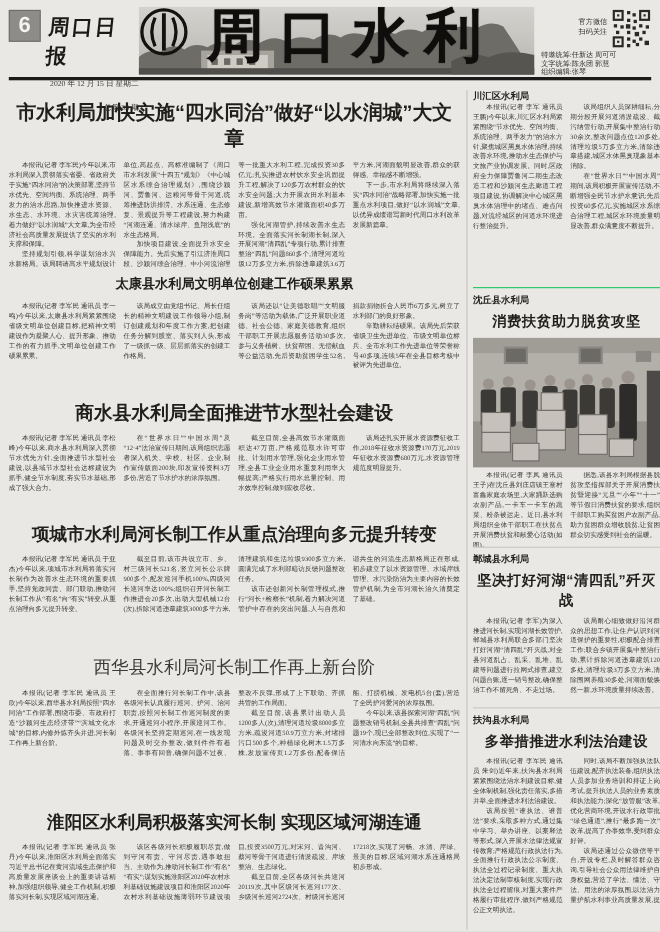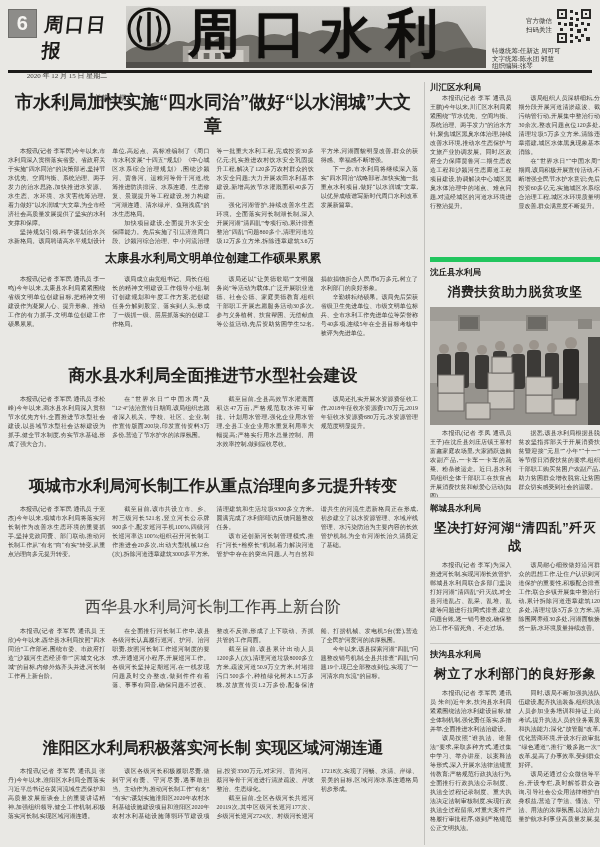--- a/index.html
+++ b/index.html
@@ -10,21 +10,21 @@
   }
   
   .hdr{display:flex;height:62px;}
   .hdr-left{width:118px;flex:none;}
   .hdr-left-top{display:flex;align-items:flex-start;gap:6px;}
   .pgnum{width:27px;height:27px;background:#8d8c89;border:1px solid #6f6e6b;color:#f4f3f0;
     font-family:"Liberation Sans",sans-serif;font-weight:bold;font-size:20px;
     display:flex;align-items:center;justify-content:center;margin-top:3px;}
   .paper-name{font-weight:900;font-size:19px;color:#1b1a18;letter-spacing:2px;margin-top:6px;
     font-family:"DejaVu Serif",serif;transform:skewX(-6deg);}
-  .date-line{font-size:7px;color:#3a3936;margin-top:7px;text-align:center;}
+  .date-line{font-size:7px;color:#3a3936;margin-top:7px;text-align:right;}
   .issue-line{font-size:7px;color:#3a3936;margin-top:12px;text-align:right;}
   .masthead{flex:1;position:relative;height:62px;overflow:hidden;margin-right:6px;}
   .masthead svg{position:absolute;inset:0;}
   .masthead-title{
     position:absolute;left:62px;top:-4px;font-size:52px;line-height:62px;font-weight:900;
     letter-spacing:14px;color:#0f0e0c;font-family:Liberation Sans, sans-serif;
     white-space:nowrap;text-shadow:0 0 1px #0f0e0c;}
   .logo{position:absolute;left:12px;top:8px;}
   .hdr-right{width:100px;flex:none;font-size:6.5px;color:#2f2e2b;}
   .hdr-right-top{display:flex;justify-content:flex-end;gap:4px;}
@@ -53,21 +53,21 @@
   .a3 .body{height:78px;}
   .a4{height:120px;} .a4 h2{font-size:16px;font-weight:600;padding:6px 0 8px;}
   .a4 .body{height:88px;}
   .a5{height:144px;} .a5 h2{font-size:16px;font-weight:400;color:#3c3b38;font-family:"Liberation Serif",serif;padding:7px 0 9px;}
   .a5 .body{height:110px;}
   .a6{height:108px;} .a6 h2{font-size:16px;font-weight:bold;padding:4px 0 8px;}
   .a6 .body{height:78px;}
   
   .kicker{font-size:8.5px;font-weight:bold;color:#201f1d;font-family:"Liberation Sans",sans-serif;margin:0;}
   .rcol h2{font-size:13px;letter-spacing:.5px;}
-  .r1{height:180px;border-bottom:5px solid #22c55e;} .r1 h2{padding:5px 0 7px;}
+  .r1{height:180px;border-bottom:1px solid #22c55e;} .r1 h2{padding:5px 0 7px;}
   .r1 .body{height:132px;}
   .r2{height:236px;border-bottom:1px solid #c8c7c3;padding-top:5px;} .r2 h2{font-weight:600;padding:4px 0 6px;}
   .r2 .body{height:72px;margin-top:4px;}
   .photo{display:block;}
   .r3{height:146px;border-bottom:1px solid #c8c7c3;padding-top:5px;} .r3 h2{padding:4px 0 6px;}
   .r3 .body{height:100px;}
   .r4{height:197px;padding-top:5px;} .r4 h2{padding:4px 0 6px;}
   .r4 .body{height:152px;}
 </style>
 </head>
@@ -288,21 +288,21 @@
         <p class="kicker">郸城县水利局</p>
         <h2>坚决打好河湖“清四乱”歼灭战</h2>
         <div class="body cols2">
             <p>本报讯(记者 李军)为深入推进河长制,实现河湖长效管护,郸城县水利局联合多部门坚决打好河湖“清四乱”歼灭战,对全县河道乱占、乱采、乱堆、乱建等问题进行拉网式排查,建立问题台账,逐一销号整改,确保整治工作不留死角、不走过场。</p>
             <p>该局耐心细致做好沿河群众的思想工作,让住户认识到河道保护的重要性,积极配合排查工作;联合乡镇开展集中整治行动,累计拆除河道违章建筑120多处,清理垃圾3万多立方米,清除围网养殖30多处,河湖面貌焕然一新,水环境质量持续改善。</p>
           </div>
       </article>
 
       <article class="r4">
         <p class="kicker">扶沟县水利局</p>
-        <h2>树立了水利部门的良好形象</h2>
+        <h2>多举措推进水利法治建设</h2>
         <div class="body cols2">
             <p>本报讯(记者 李军民 通讯员 朱剑)近年来,扶沟县水利局紧紧围绕法治水利建设目标,健全体制机制,强化责任落实,多措并举,全面推进水利法治建设。</p>
             <p>该局按照“谁执法、谁普法”要求,采取多种方式,通过集中学习、举办讲座、以案释法等形式,深入开展水法律法规宣传教育;严格规范行政执法行为,全面推行行政执法公示制度、执法全过程记录制度、重大执法决定法制审核制度,实现行政执法全过程留痕,对重大案件严格履行审批程序,做到严格规范公正文明执法。</p>
             <p>同时,该局不断加强执法队伍建设,配齐执法装备,组织执法人员参加业务培训和持证上岗考试,提升执法人员的业务素质和执法能力;深化“放管服”改革,优化营商环境,开设水行政审批“绿色通道”,推行“最多跑一次”改革,提高了办事效率,受到群众好评。</p>
             <p>该局还通过公众微信等平台,开设专栏,及时解答群众咨询,引导社会公众用法律维护自身权益,营造了学法、懂法、守法、用法的浓厚氛围,以法治力量护航水利事业高质量发展,提高全社会对依法管水治水兴水的支持度和参与度。</p>
           </div>
       </article>
 
     </section>
   </div>

